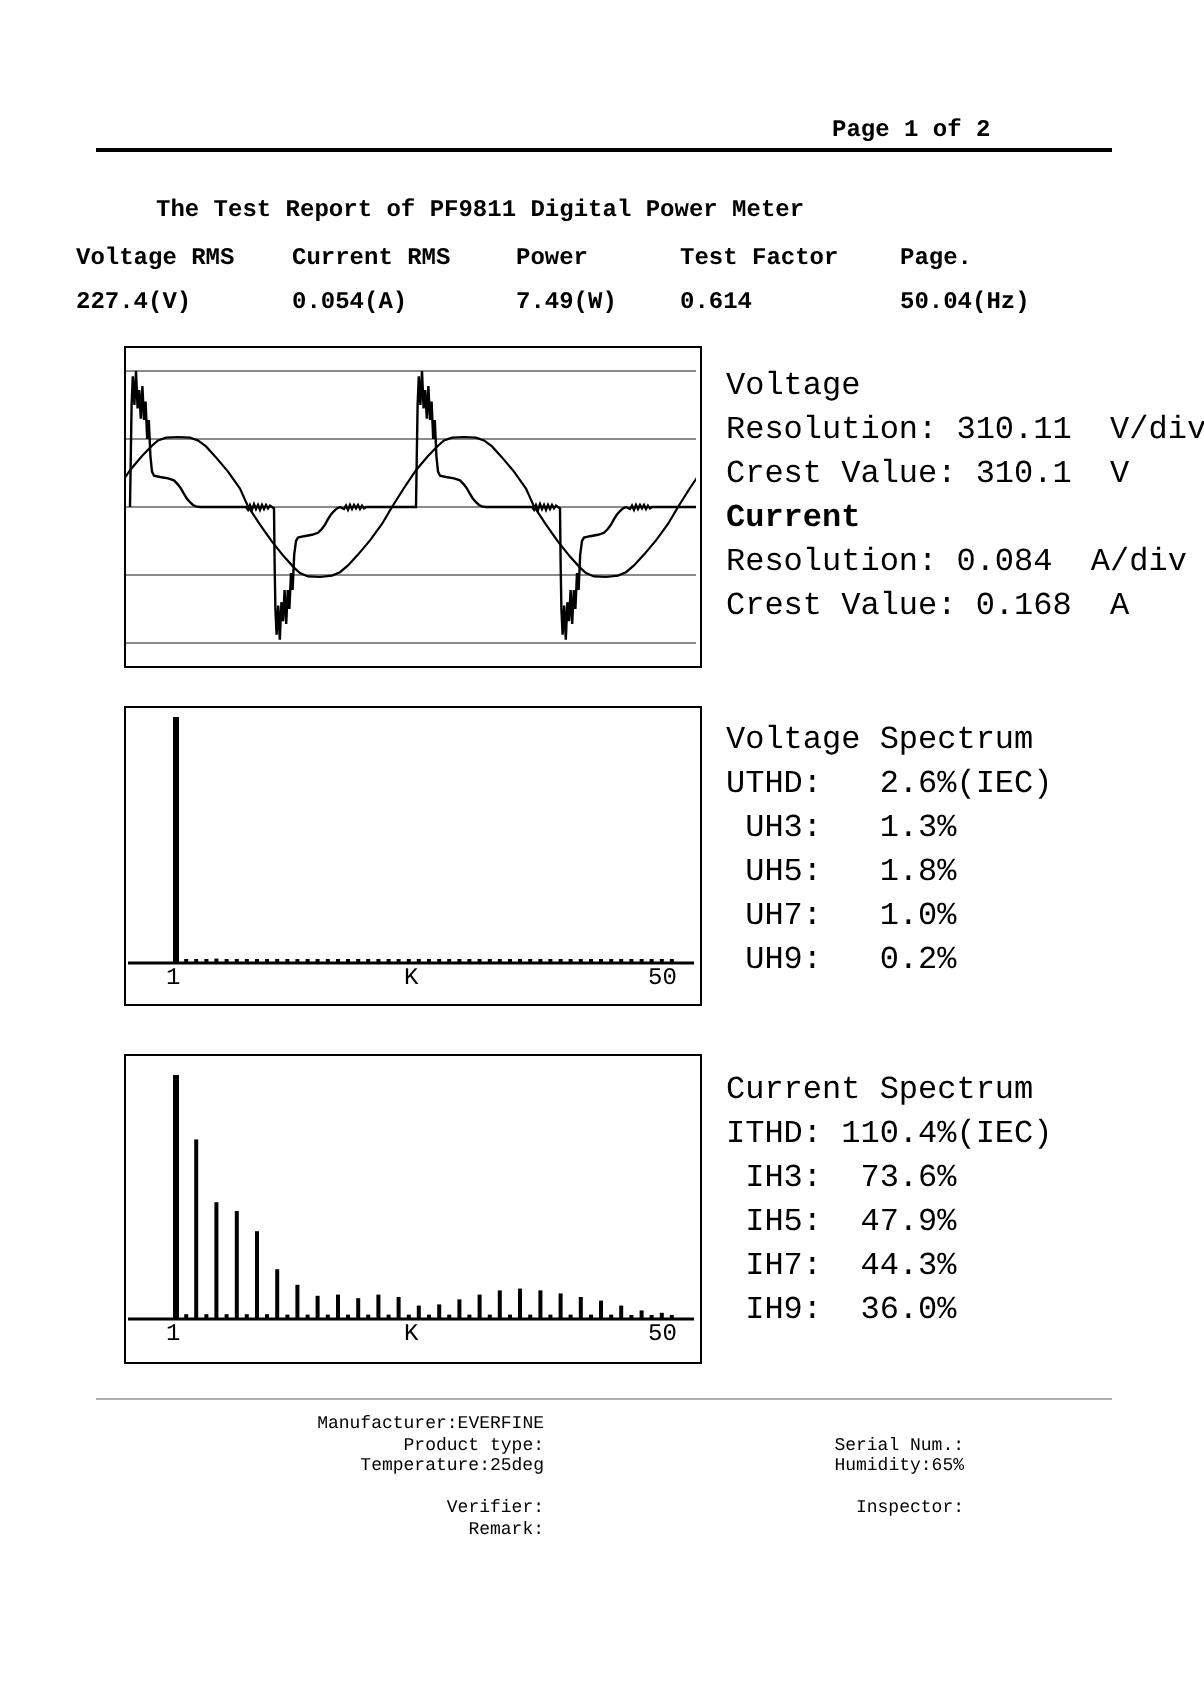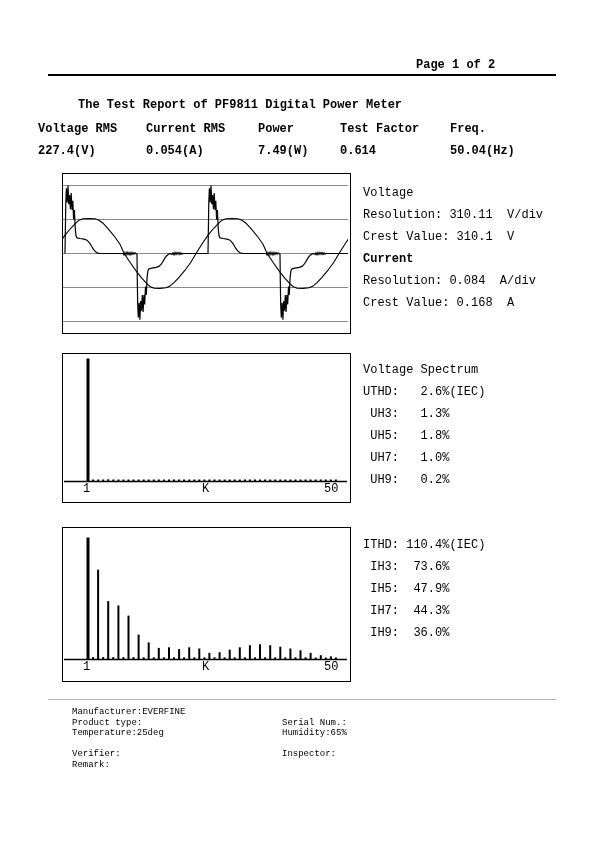--- a/index.html
+++ b/index.html
@@ -20,30 +20,30 @@
   .mc3{left:340px;width:98px;}
   .mc4{left:450px;width:92px;}
   
   .chartbox{left:62px;width:289px;border:1.5px solid #000;box-sizing:border-box;background:#fff;}
   .wavebox{top:173px;height:161px;}
   .vspecbox{top:353px;height:150px;}
   .ispecbox{top:527px;height:155px;}
   .chartbox svg{position:absolute;left:0;top:0;}
   .xtick{position:absolute;font-size:12px;line-height:13px;white-space:pre;}
   
-  .panel{left:363px;font-size:12px;}
+  .panel{left:363px;font-size:16px;}
   .panel .line{height:22px;line-height:15px;white-space:pre;}
   .wave-panel{top:186px;}
   .wave-panel .line:nth-child(4){margin-top:0;font-weight:bold;}
   .vspec-panel{top:363px;}
   .ispec-panel{top:538px;}
   
   .footer-divider{left:48px;top:699px;width:508px;height:1px;background:#b0b0b0;}
   .footer-col{top:707px;font-size:9px;}
-  .footer-col .f-line{min-height:10.5px;height:10.5px;line-height:10.5px;white-space:pre;}
+  .footer-col .f-line{min-height:10.5px;height:10.5px;line-height:10.5px;white-space:pre;text-align:right;}
   .fc-left{left:72px;width:200px;}
   .fc-right{left:282px;width:200px;}
 </style>
 </head>
 <body>
 
 <div class="page">
 
   <div class="abs report-title">The Test Report of PF9811 Digital Power Meter</div>
   <div class="abs page-num">Page 1 of 2</div>
@@ -60,21 +60,21 @@
     </div>
     <div class="abs meas-col mc2">
       <div class="m-label">Power</div>
       <div class="m-value">7.49(W)</div>
     </div>
     <div class="abs meas-col mc3">
       <div class="m-label">Test Factor</div>
       <div class="m-value">0.614</div>
     </div>
     <div class="abs meas-col mc4">
-      <div class="m-label">Freq.</div>
+      <div class="m-label">Page.</div>
       <div class="m-value">50.04(Hz)</div>
     </div>
   </div>
 
   <div class="abs chartbox wavebox">
     <svg id="waveform-svg" width="285" height="158" viewBox="0 0 285 158">
       <line x1="0" y1="11.5" x2="285" y2="11.5" stroke="#8a8a8a" stroke-width="1"></line>
       <line x1="0" y1="45.5" x2="285" y2="45.5" stroke="#8a8a8a" stroke-width="1"></line>
       <line x1="0" y1="79.5" x2="285" y2="79.5" stroke="#8a8a8a" stroke-width="1"></line>
       <line x1="0" y1="113.5" x2="285" y2="113.5" stroke="#8a8a8a" stroke-width="1"></line>
@@ -214,20 +214,21 @@
         <rect x="261.8" y="129.5" width="2" height="2.0" fill="#000"></rect>
         <rect x="266.9" y="128.4" width="2" height="3.1" fill="#000"></rect>
         <rect x="271.9" y="129.5" width="2" height="2.0" fill="#000"></rect>
       </svg>
     <span class="xtick" style="left:20px;top:133px;">1</span>
     <span class="xtick" style="left:139px;top:133px;">K</span>
     <span class="xtick" style="left:261px;top:133px;">50</span>
   </div>
 
   <div class="abs panel ispec-panel">
+    <div class="line">Current Spectrum</div>
     <div class="line">ITHD: 110.4%(IEC)</div>
     <div class="line"> IH3:  73.6%</div>
     <div class="line"> IH5:  47.9%</div>
     <div class="line"> IH7:  44.3%</div>
     <div class="line"> IH9:  36.0%</div>
   </div>
 
   <div class="abs footer-divider"></div>
   <div class="abs footer-col fc-left">
     <div class="f-line">Manufacturer:EVERFINE</div>

